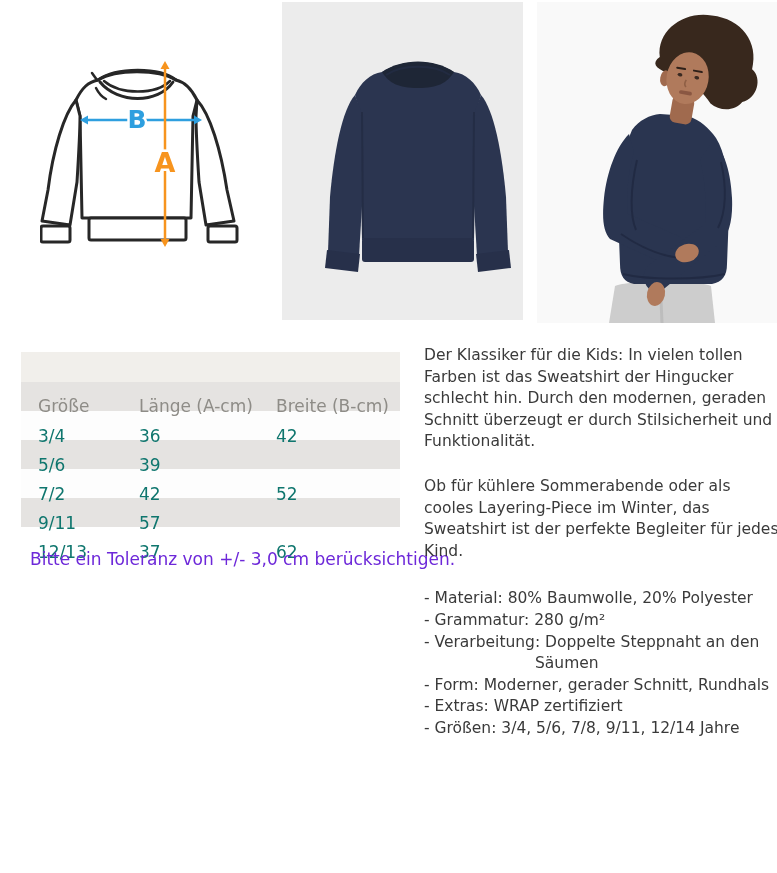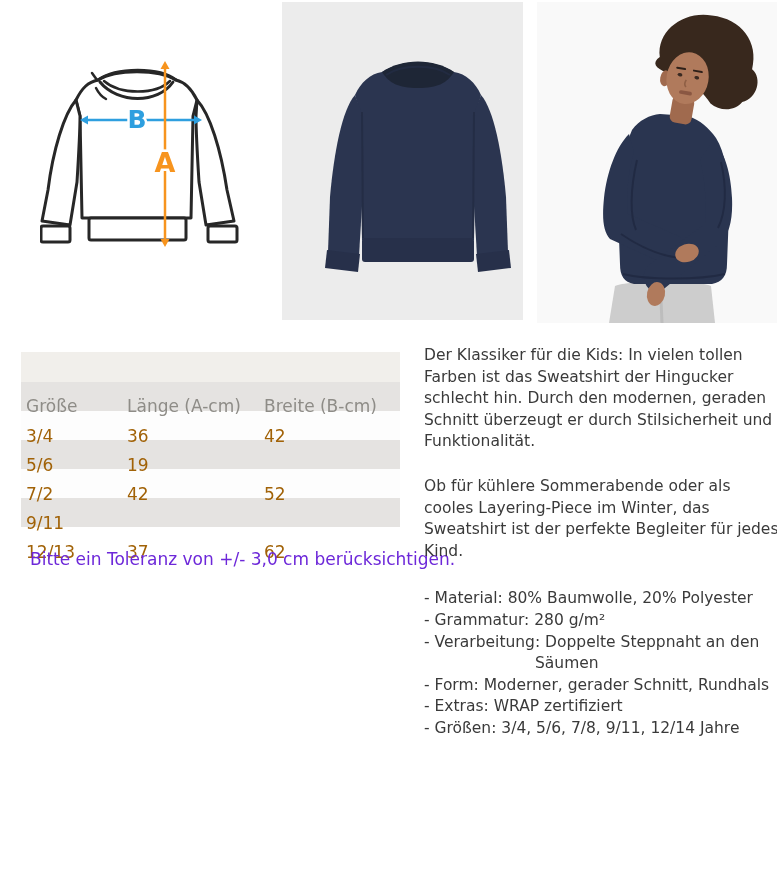--- a/index.html
+++ b/index.html
@@ -7,22 +7,22 @@
         font-family:"DejaVu Sans","Liberation Sans",sans-serif;}
 
   
   .size-diagram{position:absolute;left:40px;top:58px;width:204px;height:192px;}
   .flat-photo{position:absolute;left:282px;top:2px;width:241px;height:318px;}
   .model-photo{position:absolute;left:537px;top:2px;width:240px;height:321px;}
   .size-diagram svg,.flat-photo svg,.model-photo svg{display:block;width:100%;height:100%;}
 
   
   .size-table{position:absolute;left:21px;top:352px;width:379px;font-size:17px;}
-  .trow{display:grid;grid-template-columns:101px 137px 141px;align-items:center;height:29px;color:#a16207;}
-  .trow>div{padding-left:5px;white-space:nowrap;margin-top:44px;}
+  .trow{display:grid;grid-template-columns:101px 137px 141px;align-items:center;height:29px;color:#0f766e;}
+  .trow>div{padding-left:17px;white-space:nowrap;margin-top:44px;}
   .thead{height:30px;background:#f1efeb;color:#8e8c87;}
   .stripe{background:#e5e3e1;}
   .plain{background:#fdfdfd;}
 
   .tolerance{position:absolute;left:30px;top:549px;font-size:17px;color:#6d28d9;white-space:nowrap;}
 
   
   .description{position:absolute;left:424px;top:345px;width:358px;font-size:15.5px;
                line-height:21.6px;color:#3a3a3a;}
   .description p{margin:0 0 23px 0;}
@@ -128,29 +128,30 @@
       <div>Länge (A-cm)</div>
       <div>Breite (B-cm)</div>
     </div>
     <div class="trow stripe">
       <div>3/4</div>
       <div>36</div>
       <div>42</div>
     </div>
     <div class="trow plain">
       <div>5/6</div>
-      <div>19</div>
+      <div>39</div>
     </div>
     <div class="trow stripe">
       <div>7/2</div>
       <div>42</div>
       <div>52</div>
     </div>
     <div class="trow plain">
       <div>9/11</div>
+      <div>57</div>
     </div>
     <div class="trow stripe">
       <div>12/13</div>
       <div>37</div>
       <div>62</div>
     </div>
   </div>
 
   <div class="tolerance">Bitte ein Toleranz von +/- 3,0 cm berücksichtigen.</div>
 

